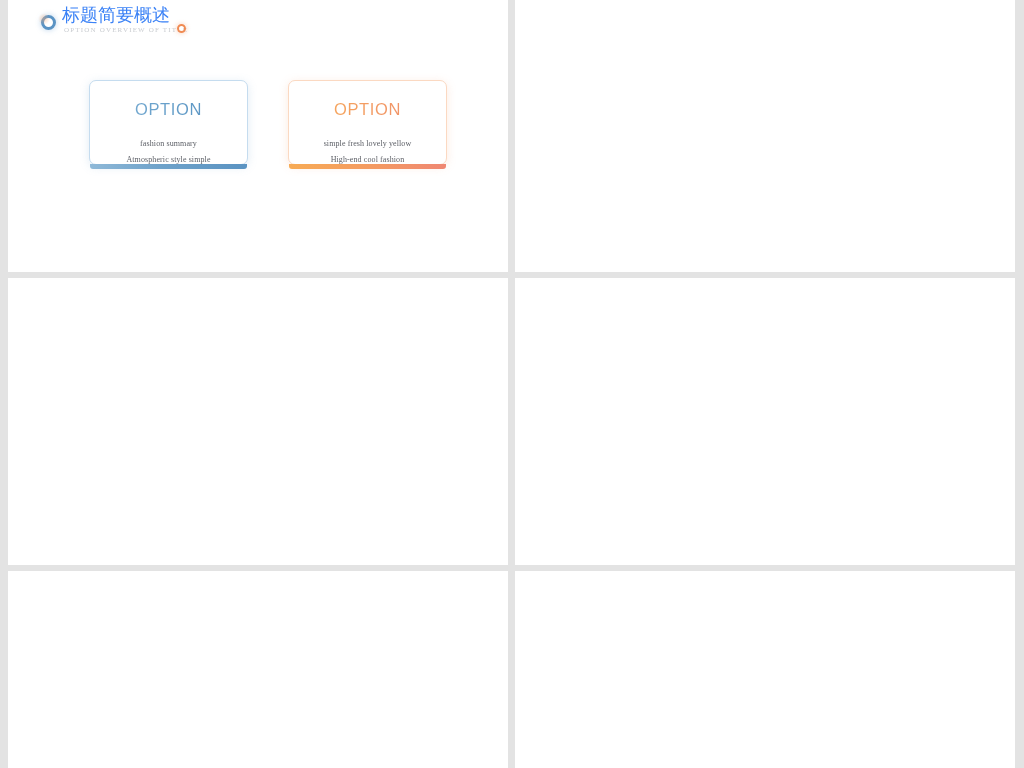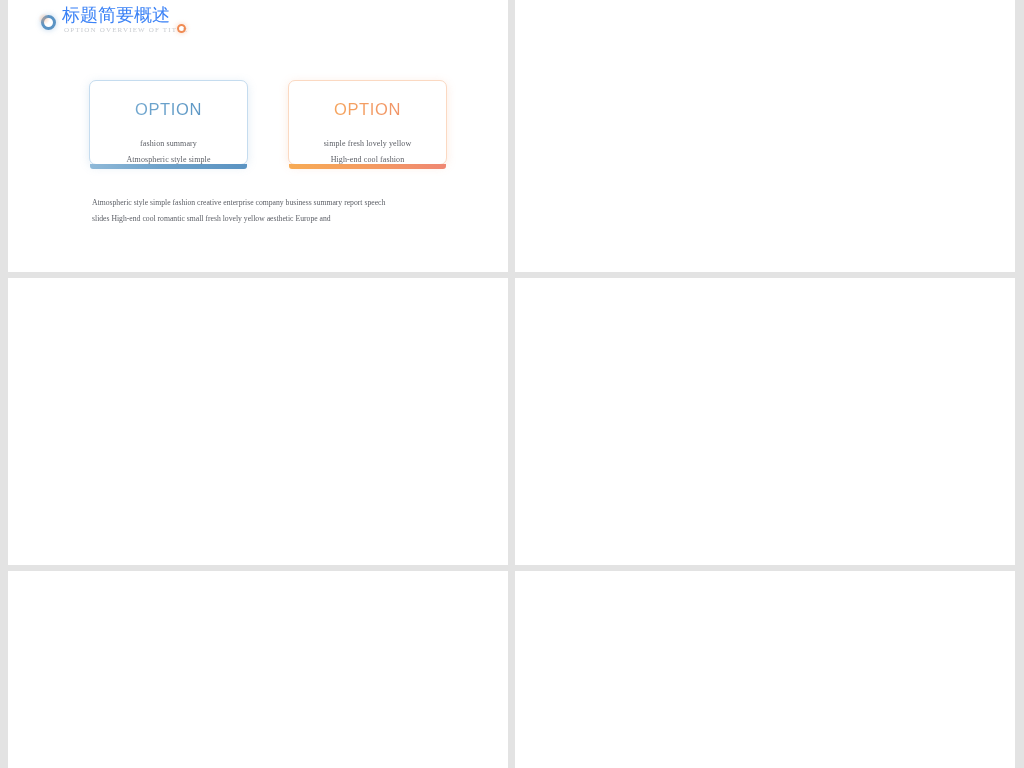--- a/index.html
+++ b/index.html
@@ -72,23 +72,19 @@
       <div class="oline l1">Atmospheric style simple</div>
       <div class="oline l2">fashion summary</div>
       <div class="bar"></div>
     </div>
     <div class="optcard orange">
       <div class="otitle">OPTION</div>
       <div class="oline l1">High-end cool fashion</div>
       <div class="oline l2">simple fresh lovely yellow</div>
       <div class="bar"></div>
     </div>
-    <div class="para">
-      <div>Atmospheric style simple fashion creative enterprise company business summary report speech</div>
-      <div>slides High-end cool romantic small fresh lovely yellow aesthetic Europe and</div>
-    </div>
   </div>
   <div class="slide s2"></div>
   <div class="slide s3"></div>
   <div class="slide s4"></div>
   <div class="slide s5"></div>
   <div class="slide s6"></div>
 </div>
 
 </body></html>

